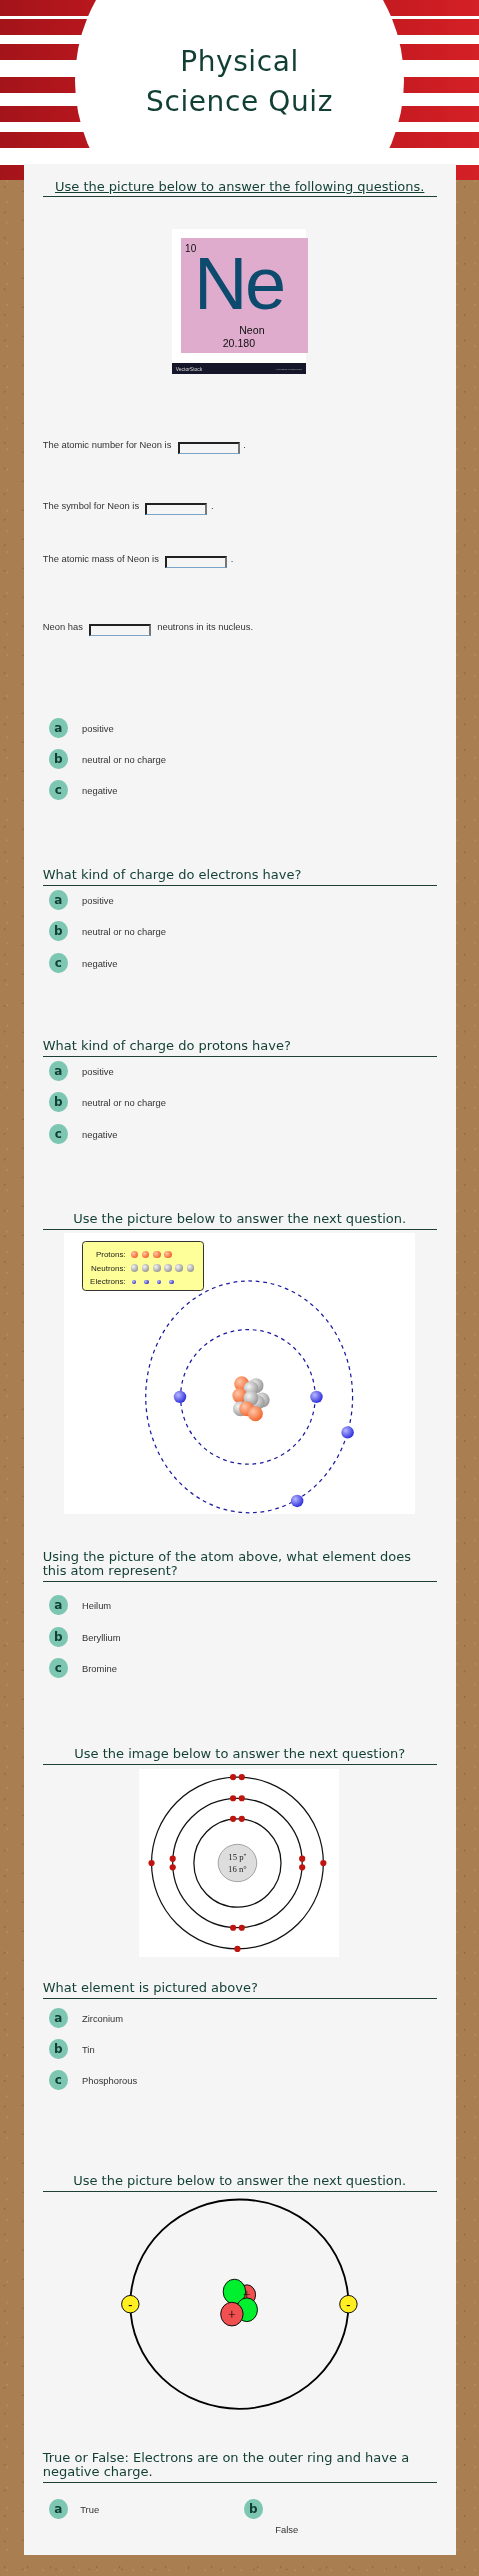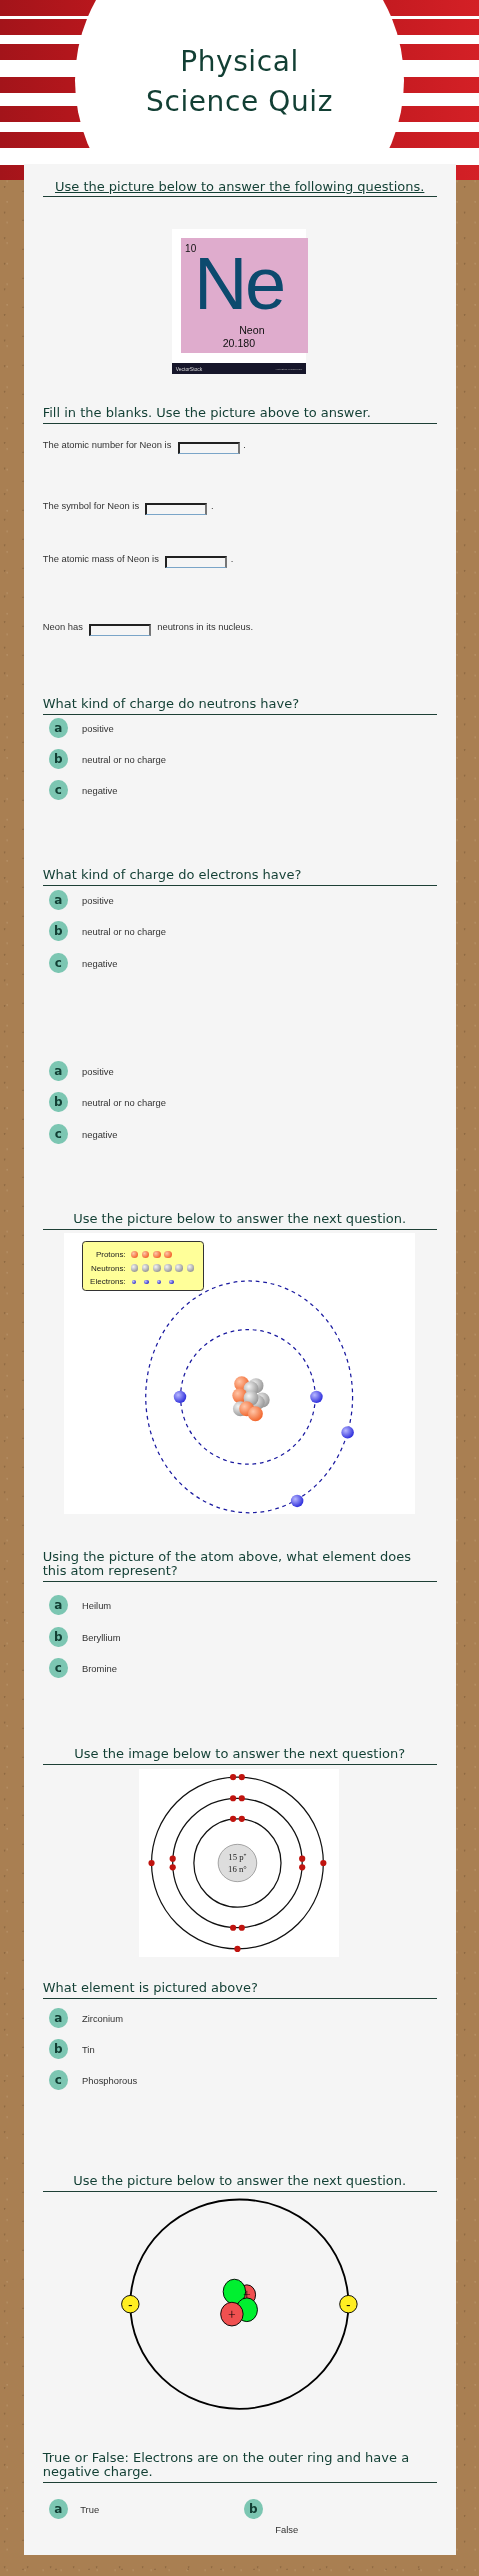--- a/index.html
+++ b/index.html
@@ -120,35 +120,33 @@
       <div class="sym">Ne</div>
       <div class="name">Neon</div>
       <div class="mass">20.180</div>
     </div>
     <div class="footer">
       <span>VectorStock</span>
       <span class="small">VectorStock.com/28970347</span>
     </div>
   </div>
 
-  <div class="heading" style="top:242px;">Fill in the blanks. Use the picture above to answer.</div>
   <div class="body-text" style="top:275px;">
     <span>The atomic number for Neon is</span><input class="blank" value="" style=""><span>.</span>
   </div>
   <div class="body-text" style="top:336px;">
     <span>The symbol for Neon is</span><input class="blank" value="" style=""><span>.</span>
   </div>
   <div class="body-text" style="top:380px;margin-top:9px;">
     <span>The atomic mass of Neon is</span><input class="blank" value="" style=""><span>.</span>
   </div>
   <div class="body-text" style="top:457px;">
     <span>Neon has</span><input class="blank" style="margin-right: 6.2px;" value=""><span>neutrons in its nucleus.</span>
   </div>
 
-  <div class="heading" style="top:533px;">What kind of charge do neutrons have?</div>
   <div class="opt" style="top:554px;">
     <div class="bubble">a</div>
     <div class="lbl">positive</div>
   </div>
   <div class="opt" style="top:585px;">
     <div class="bubble">b</div>
     <div class="lbl">neutral or no charge</div>
   </div>
   <div class="opt" style="top:616px;">
     <div class="bubble">c</div>
@@ -162,20 +160,21 @@
   </div>
   <div class="opt" style="top:757px;">
     <div class="bubble">b</div>
     <div class="lbl">neutral or no charge</div>
   </div>
   <div class="opt" style="top:789px;">
     <div class="bubble">c</div>
     <div class="lbl">negative</div>
   </div>
 
+  <div class="heading" style="top:875px;">What kind of charge do protons have?</div>
   <div class="opt" style="top:897px;">
     <div class="bubble">a</div>
     <div class="lbl">positive</div>
   </div>
   <div class="opt" style="top:928px;">
     <div class="bubble">b</div>
     <div class="lbl">neutral or no charge</div>
   </div>
   <div class="opt" style="top:960px;">
     <div class="bubble">c</div>

